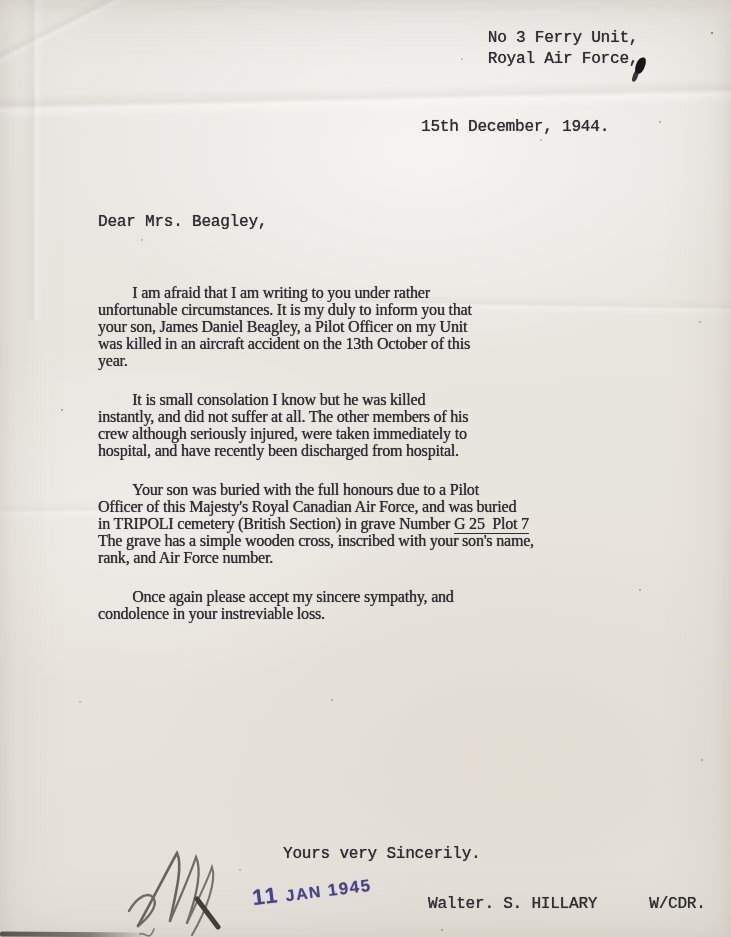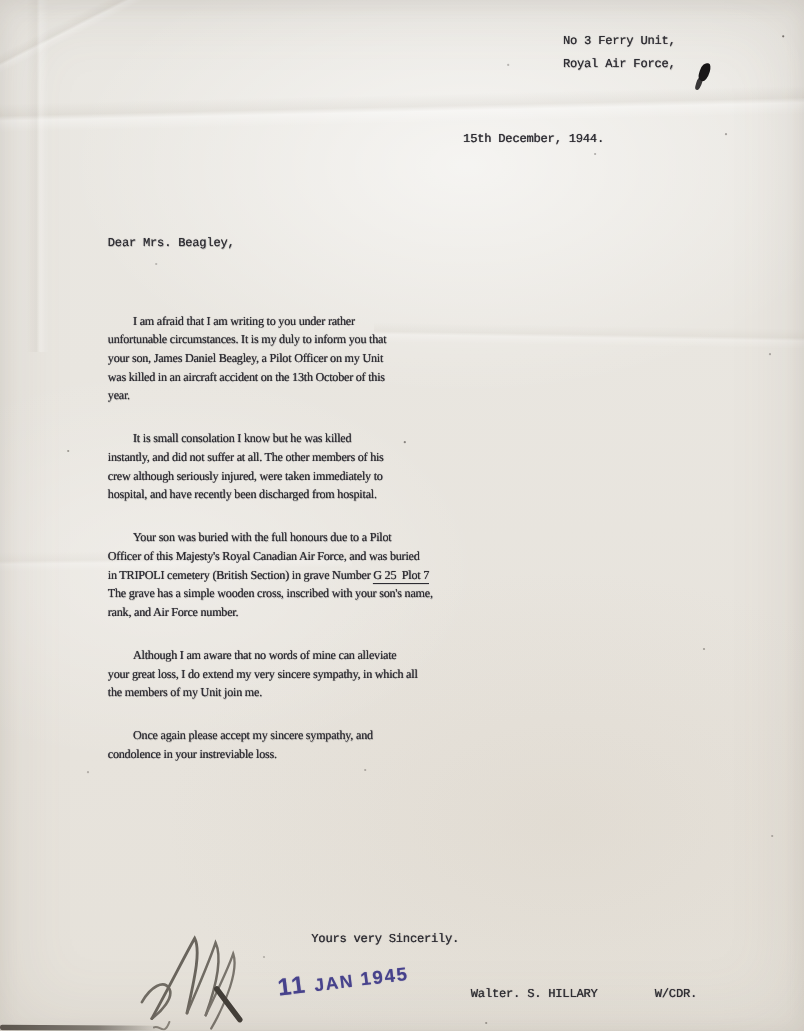--- a/index.html
+++ b/index.html
@@ -41,21 +41,21 @@
       61px 409px 0 0 rgba(55,50,45,.45),
       699px 321px 0 0 rgba(55,50,45,.35),
       171px 521px 0 0 rgba(55,50,45,.30),
       639px 589px 0 0 rgba(55,50,45,.40),
       331px 699px 0 0 rgba(55,50,45,.35),
       79px 701px 0 0 rgba(55,50,45,.30),
       701px 759px 0 0 rgba(55,50,45,.35),
       239px 869px 0 0 rgba(55,50,45,.30),
       441px 929px 0 0 rgba(55,50,45,.45);}
   .typed{
-    font-size:11px;line-height:17px;letter-spacing:-0.2px;
+    font-size:16px;line-height:17px;letter-spacing:-0.2px;
     text-shadow:0 0 0.7px rgba(46,45,51,0.85), 0.5px 0.4px 0 rgba(46,45,51,0.22);
     white-space:pre-wrap;
   }
   .letterhead{position:absolute;left:477px;top:28px;width:172px;text-align:center;line-height:21px;}
   .ink-blot{position:absolute;left:636px;top:57px;width:9px;height:17px;background:#181617;
     border-radius:65% 35% 55% 45%/55% 45% 65% 35%;transform:rotate(16deg);
     box-shadow:-2px 11px 0 -2px rgba(24,22,23,0.85);}
   .date-line{position:absolute;left:421px;top:119px;}
   .letter-body{position:absolute;left:98px;top:180px;width:616px;}
   .salutation{margin:0 0 19px 0;}
@@ -100,23 +100,21 @@
 unfortunable circumstances. It is my duly to inform you that
 your son, James Daniel Beagley, a Pilot Officer on my Unit
 was killed in an aircraft accident on the 13th October of this
 year.</div><div class="para">         It is small consolation I know but he was killed
 instantly, and did not suffer at all. The other members of his
 crew although seriously injured, were taken immediately to
 hospital, and have recently been discharged from hospital.</div><div class="para">         Your son was buried with the full honours due to a Pilot
 Officer of this Majesty's Royal Canadian Air Force, and was buried
 in TRIPOLI cemetery (British Section) in grave Number <span class="uline">G 25  Plot 7</span>
 The grave has a simple wooden cross, inscribed with your son's name,
-rank, and Air Force number.</div><div class="para">         Although I am aware that no words of mine can alleviate
-your great loss, I do extend my very sincere sympathy, in which all
-the members of my Unit join me.</div><div class="para">         Once again please accept my sincere sympathy, and
+rank, and Air Force number.</div><div class="para">         Once again please accept my sincere sympathy, and
 condolence in your instreviable loss.</div></div>
   </div>
 
   <div class="closing typed">Yours very Sincerily.</div>
 
   <svg class="initials-svg" width="120" height="90" viewBox="0 0 120 90" fill="none">
     <path d="M8,64 C16,50 28,43 33,52 C37,60 26,72 17,79" stroke="#716c64" stroke-width="2.4" stroke-linecap="round"></path>
     <path d="M17,79 C34,48 47,22 56,6 C62,18 55,46 49,74" stroke="#6a655d" stroke-width="2.6" stroke-linecap="round"></path>
     <path d="M49,74 C59,51 69,28 75,10 C81,23 76,48 66,76" stroke="#716c64" stroke-width="2.3" stroke-linecap="round"></path>
     <path d="M66,76 C75,57 86,35 91,20 C96,34 85,64 71,88" stroke="#7a756d" stroke-width="2.1" stroke-linecap="round"></path>

